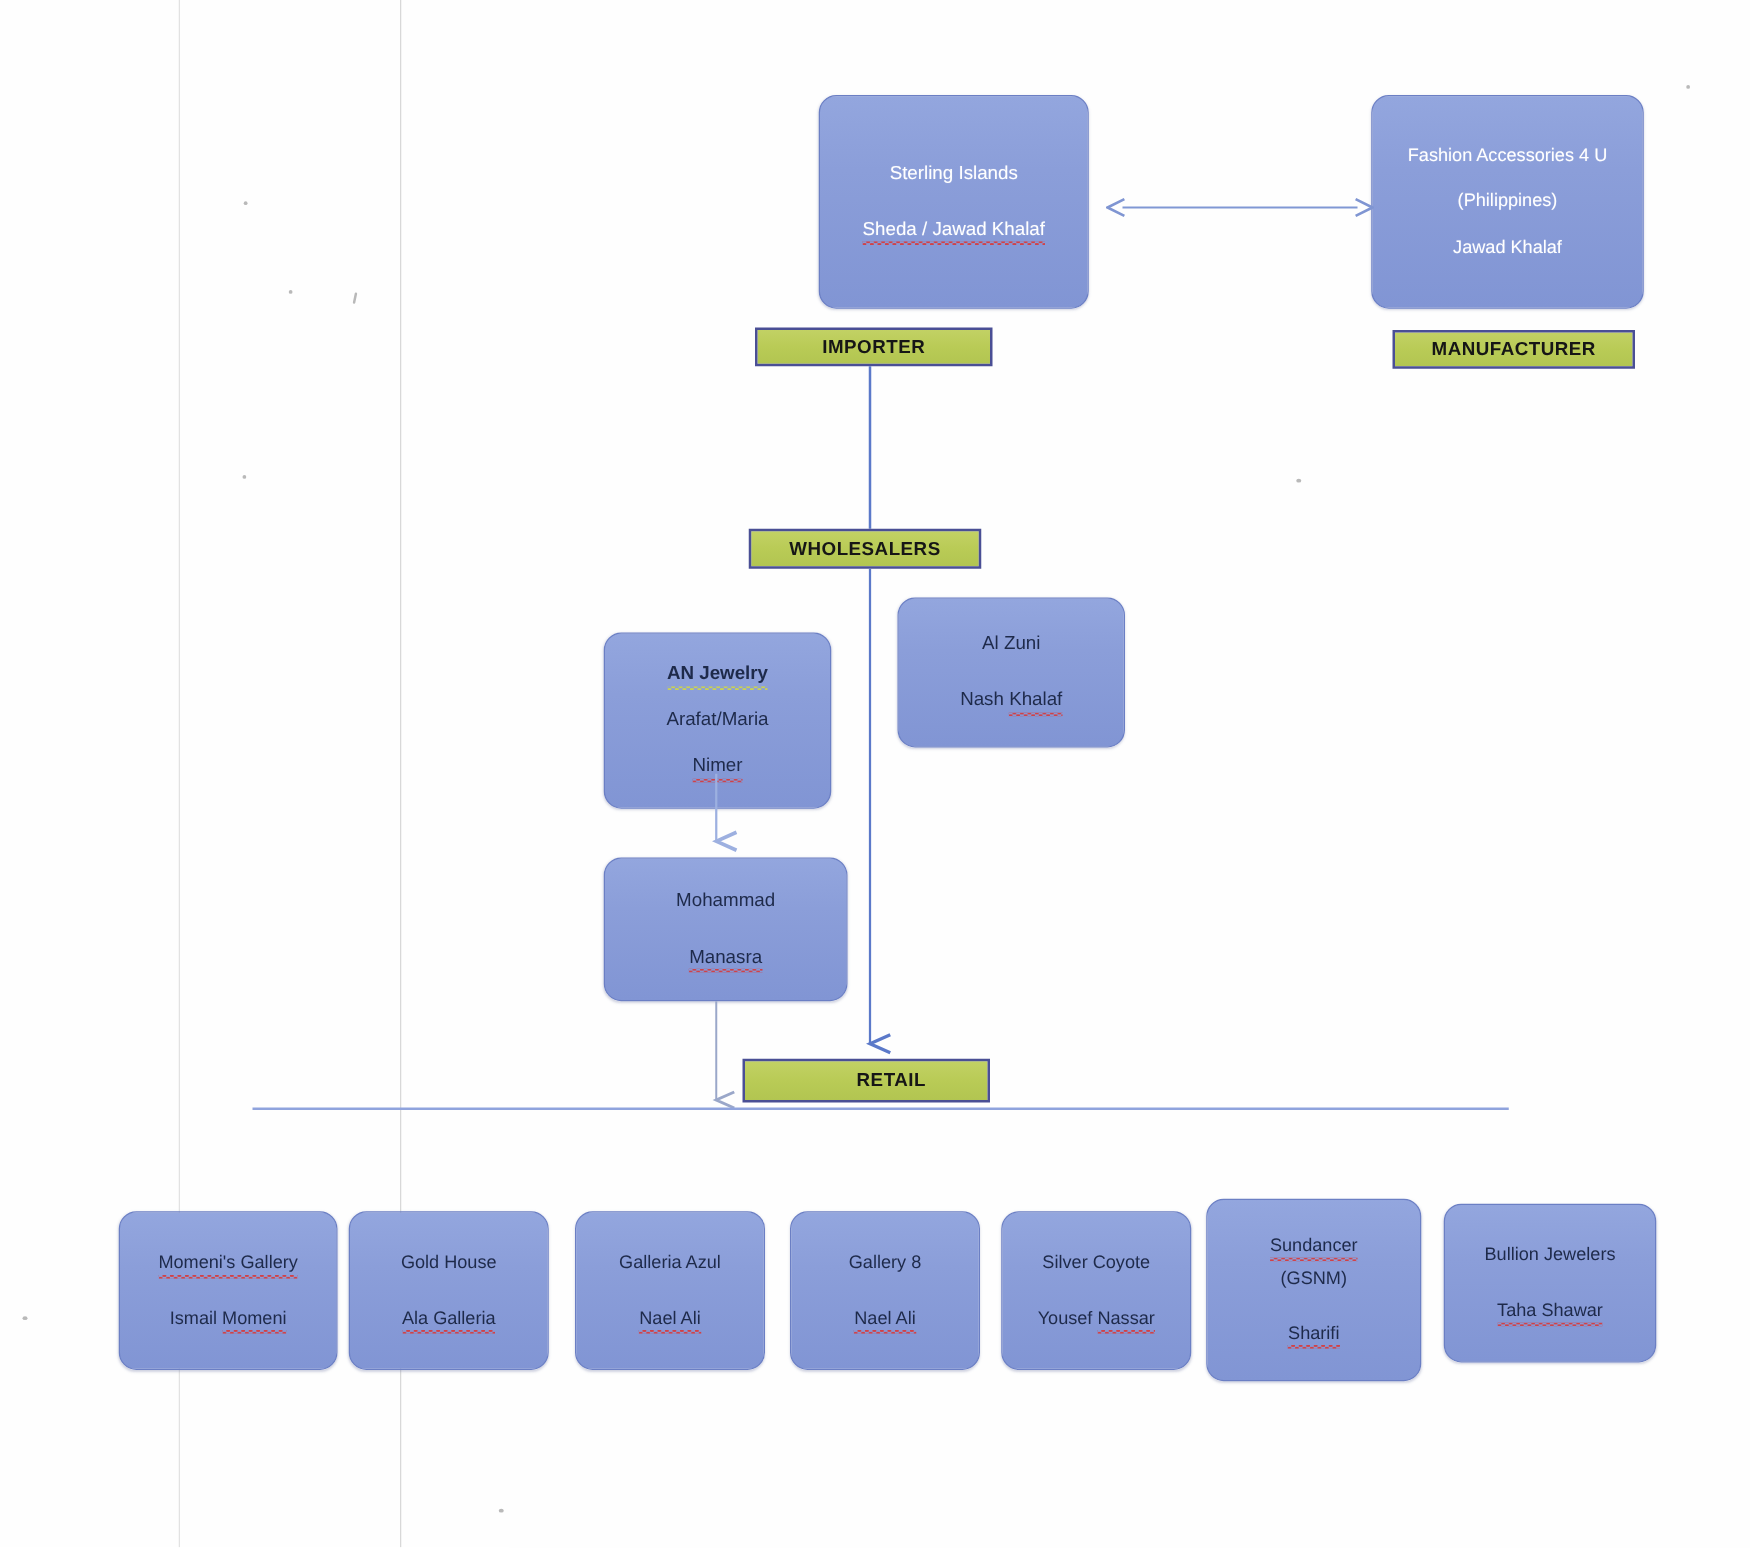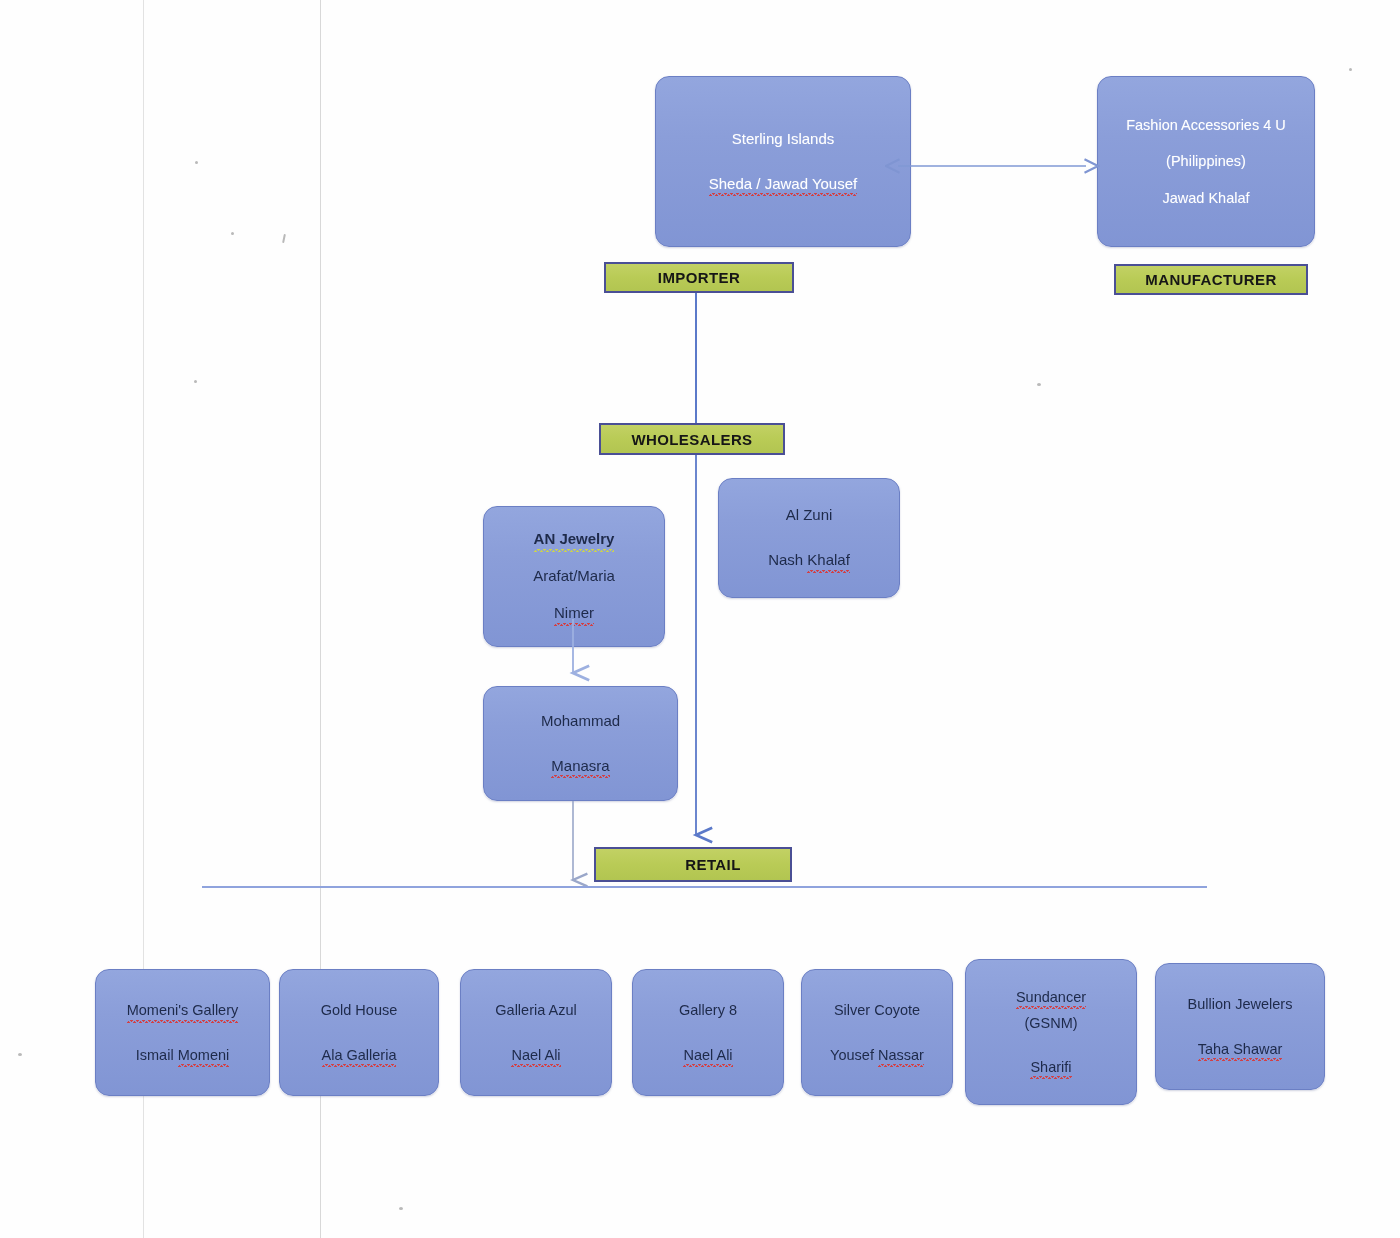--- a/index.html
+++ b/index.html
@@ -130,24 +130,24 @@
   <div class="scanline s2" style="left:143px;"></div>
   <div class="speck" style="left:283px; top:234px; width:2px; height:9px; border-radius:1px; transform:rotate(12deg);"></div>
   <div class="speck" style="left:231px; top:232px; width:3px; height:3px;"></div>
   <div class="speck" style="left:195px; top:161px; width:3px; height:3px;"></div>
   <div class="speck" style="left:194px; top:380px; width:3px; height:3px;"></div>
   <div class="speck" style="left:1037px; top:383px; width:4px; height:3px;"></div>
   <div class="speck" style="left:1349px; top:68px; width:3px; height:3px;"></div>
   <div class="speck" style="left:18px; top:1053px; width:4px; height:3px;"></div>
   <div class="speck" style="left:399px; top:1207px; width:4px; height:3px;"></div>
 
-  <div class="node white-text" style="left:655px; top:76px; width:256px; height:171px;">
+  <div class="node white-text" style="left:655px; top:76px; width:216px; height:171px;">
     <span class="line">Sterling Islands</span>
     <div class="gap-md"></div>
-    <span class="line"><span class="sq"><span>Sheda / Jawad Yousef</span></span></span>
+    <span class="line"><span class="sq"><span>Sheda / Jawad Khalaf</span></span></span>
   </div>
 
   <div class="node white-text" style="left:1097px; top:76px; width:218px; height:171px; font-size:14.5px;">
     <span class="line">Fashion Accessories 4 U</span>
     <div class="gap-sm"></div>
     <span class="line">(Philippines)</span>
     <div class="gap-sm"></div>
     <span class="line">Jawad Khalaf</span>
   </div>
 

